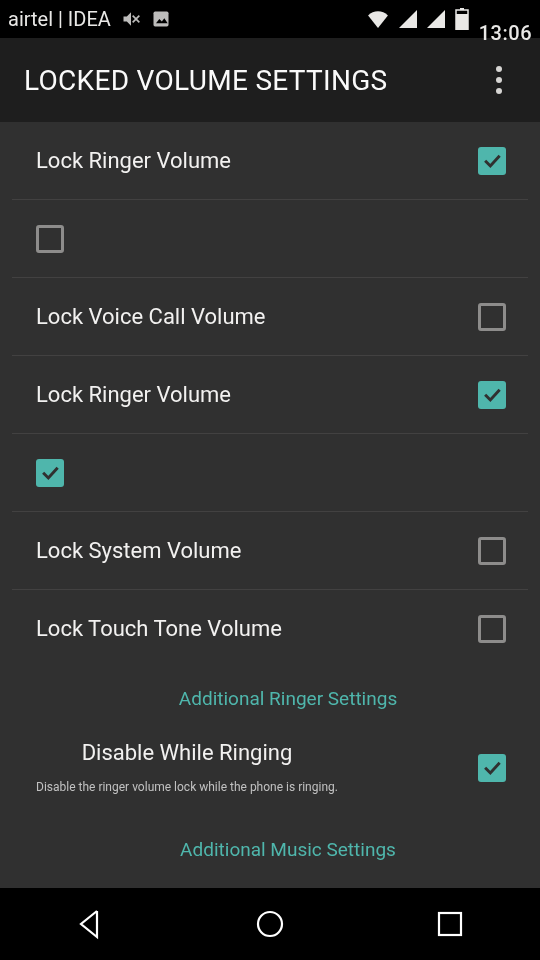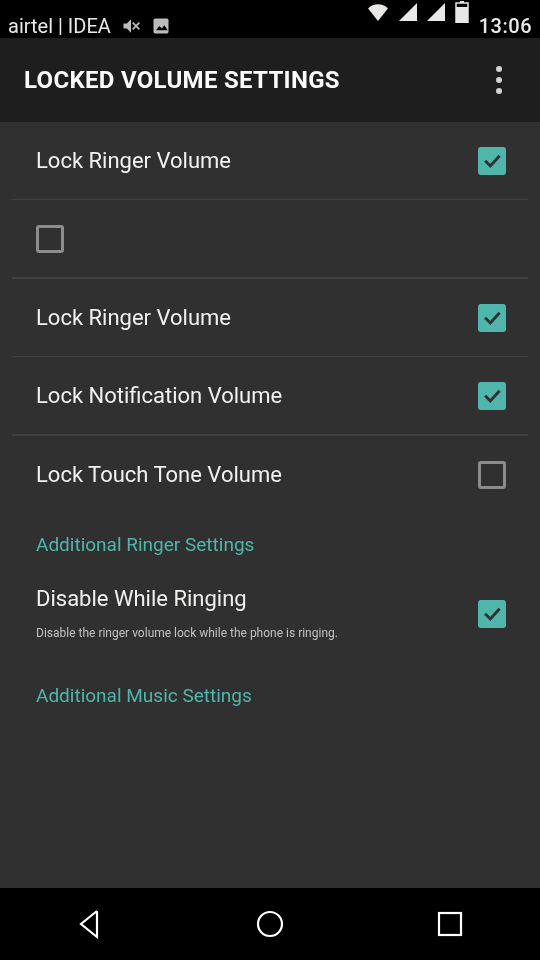--- a/index.html
+++ b/index.html
@@ -1,33 +1,33 @@
 <!DOCTYPE html>
 <html><head>
 <meta charset="utf-8">
 <style>
   * { margin: 0; padding: 0; box-sizing: border-box; font-family: Roboto, Arial, sans-serif; -webkit-font-smoothing: antialiased; }
   html, body { width: 540px; height: 960px; background: #000; overflow: hidden; }
   .screen { width: 540px; height: 960px; position: relative; background: #000; }
 
   
-  .statusbar { height: 38px; background: #000; color: #e9e8e6; display: flex; justify-content: space-between; align-items: flex-end; padding: 0 8px; font-size: 20px; }
+  .statusbar { height: 38px; background: #000; color: #e9e8e6; display: flex; justify-content: space-between; align-items: center; padding: 0 8px; font-size: 20px; }
   .statusbar .left, .statusbar .right { display: flex; align-items: center; gap: 10px; }
   .status-ico { display: inline-flex; align-items: center; justify-content: center; }
   .status-ico svg { display: block; }
   .clock { font-weight: 500; letter-spacing: 0.5px; margin-top: 28px; }
 
   
   .appbar { height: 84px; background: #1e1e1e; display: flex; align-items: center; justify-content: space-between; padding: 0 20px 0 24px; }
-  .appbar-title { color: #fafafa; font-size: 24px; font-weight: 700; letter-spacing: 0.3px; text-align: center; }
+  .appbar-title { color: #fafafa; font-size: 28px; font-weight: 400; letter-spacing: 0.3px; text-align: center; }
   .overflow { width: 42px; height: 42px; display: flex; align-items: center; justify-content: center; }
   .overflow svg circle { fill: #d6d5d3; }
 
   
-  .content { background: #303030; height: 766px; overflow: hidden; }
+  .content { background: #303030; height: 766px; overflow: hidden; text-align: center; }
   .row { display: flex; align-items: center; justify-content: space-between; padding: 0 34px 0 36px; height: 77px; }
   .row .label { color: #f2f1f0; font-size: 22px; }
   .row.two-line { height: 100px; flex-direction: row; }
   .row.two-line .textblock { display: flex; flex-direction: column; gap: 14px; max-width: 400px; }
   .row.two-line .sublabel { color: #c1c1c1; font-size: 12px; line-height: 1.35; }
 
   .divider { height: 1px; background: #424141; margin-left: 12px; margin-right: 12px; }
 
   .section { color: #4fb6ac; font-size: 19px; font-weight: 400; padding: 20px 0 8px 36px; }
 
@@ -114,42 +114,49 @@
           </svg>
         </span>
     </div>
     <div class="divider"></div>
 
     <div class="row">
       <span class="checkbox unchecked"></span>
     </div>
     <div class="divider"></div>
 
+    <div class="row">
+      <span class="label">Lock Voice Call Volume</span>
+      <span class="checkbox unchecked"></span>
+    </div>
     <div class="divider"></div>
 
     <div class="row">
       <span class="label">Lock Ringer Volume</span>
       <span class="checkbox checked">
           <svg width="20" height="20" viewBox="0 0 24 24">
             <polyline points="5,13 10,18 20,7"></polyline>
           </svg>
         </span>
     </div>
     <div class="divider"></div>
 
     <div class="row">
-      <span class="label">Lock Notification Volume</span>
       <span class="checkbox checked">
           <svg width="20" height="20" viewBox="0 0 24 24">
             <polyline points="5,13 10,18 20,7"></polyline>
           </svg>
         </span>
     </div>
     <div class="divider"></div>
 
+    <div class="row">
+      <span class="label">Lock System Volume</span>
+      <span class="checkbox unchecked"></span>
+    </div>
     <div class="divider"></div>
 
     <div class="row">
       <span class="label">Lock Touch Tone Volume</span>
       <span class="checkbox unchecked"></span>
     </div>
 
     <div class="section">Additional Ringer Settings</div>
 
     <div class="row two-line">

